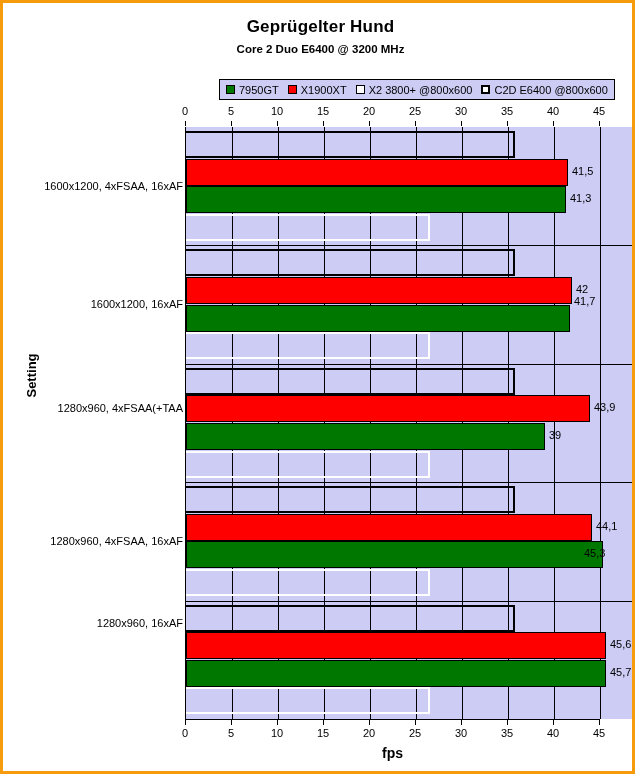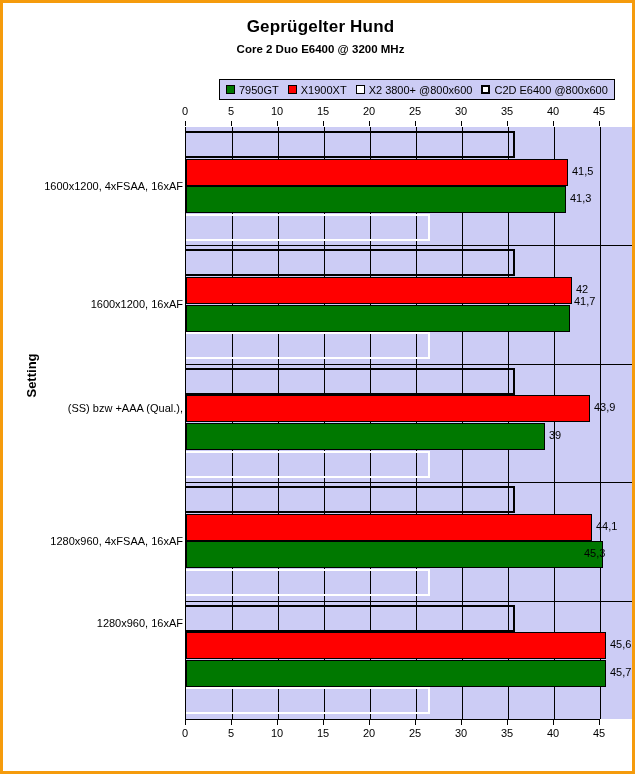--- a/index.html
+++ b/index.html
@@ -209,25 +209,26 @@
       <div class="ticklabel" style="left: 576px; top: 724px;">45</div>
     </div>
   <div id="cats">
       <div class="cat" style="top: 176px; left: 8px;">
         <div>1600x1200, 4xFSAA, 16xAF</div>
       </div>
       <div class="cat" style="top: 294px; left: 8px;">
         <div>1600x1200, 16xAF</div>
       </div>
       <div class="cat" style="top: 398px; left: 8px;">
-        <div>(SS) bzw +AAA (Qual.),</div>
+        <div>1280x960, 4xFSAA(+TAA</div>
       </div>
       <div class="cat" style="top: 531px; left: 8px;">
         <div>1280x960, 4xFSAA, 16xAF</div>
       </div>
       <div class="cat" style="top: 613px; left: 8px;">
         <div>1280x960, 16xAF</div>
       </div>
     </div>
 
   <div id="ylabel">Setting</div>
+  <div id="xlabel">fps</div>
 
 </div>
 
 </body></html>

